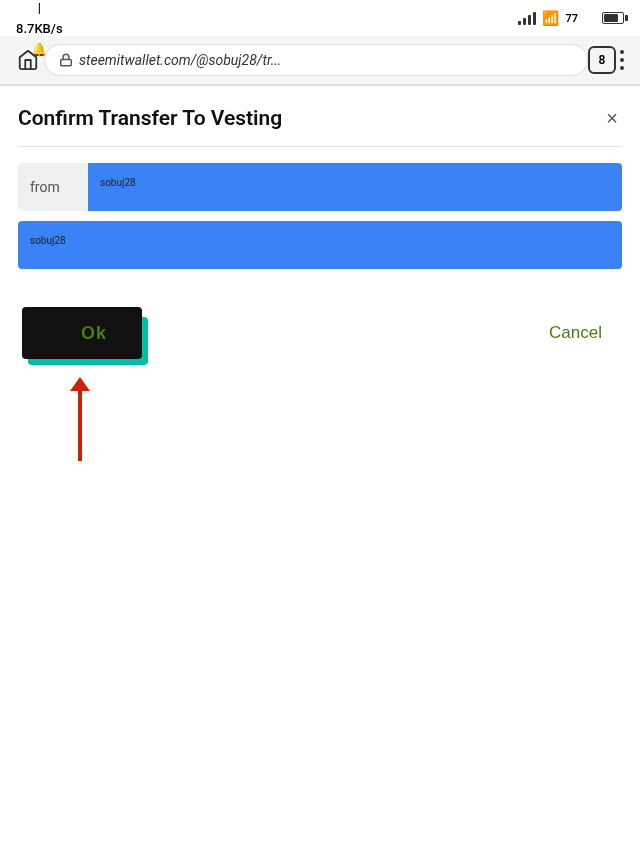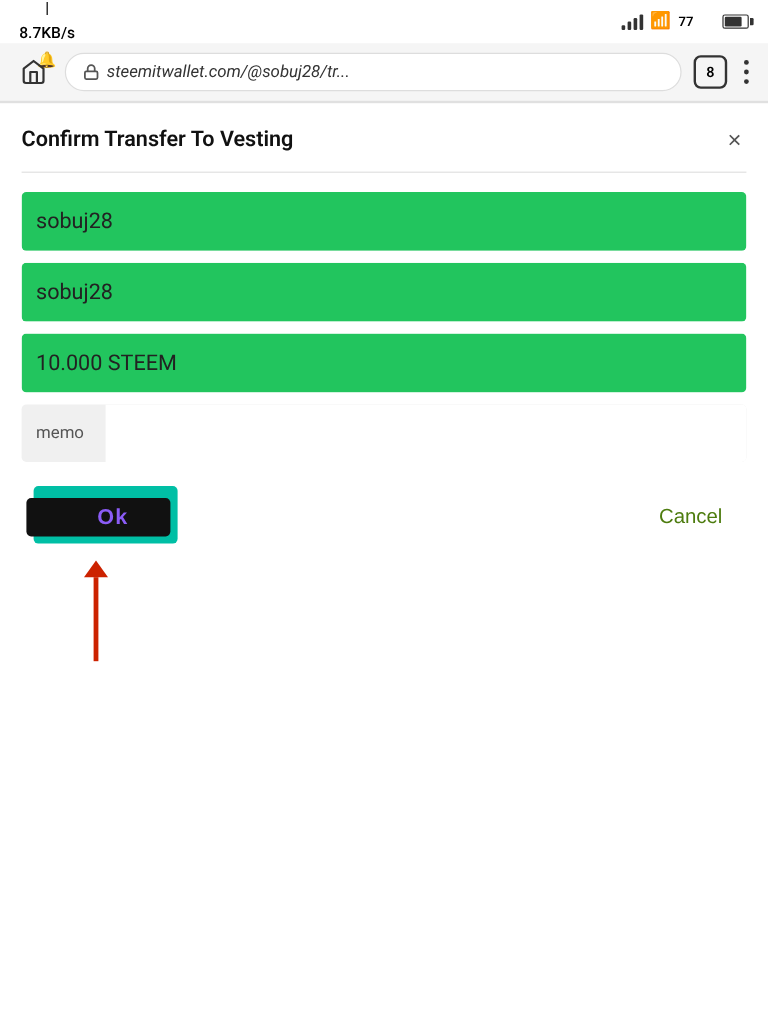--- a/index.html
+++ b/index.html
@@ -65,21 +65,20 @@
       font-weight: 600;
       margin-right: 18px;
     }
 
     
     .browser-bar {
       background: #f5f5f5;
       padding: 8px 12px;
       display: flex;
       align-items: center;
-      gap: 10px;
       border-bottom: 1px solid #e0e0e0;
     }
     .home-icon-btn {
       width: 32px;
       height: 32px;
       display: flex;
       align-items: center;
       justify-content: center;
       flex-shrink: 0;
     }
@@ -134,21 +133,21 @@
       border-top: 1px solid #e0e0e0;
       padding: 20px 18px 30px;
     }
     .dialog-header {
       display: flex;
       align-items: center;
       justify-content: space-between;
       margin-bottom: 16px;
     }
     .dialog-title {
-      font-size: 18px;
+      font-size: 21px;
       font-weight: 600;
       color: #111;
     }
     .close-btn {
       font-size: 20px;
       color: #555;
       cursor: pointer;
       background: none;
       border: none;
       padding: 0 4px;
@@ -171,23 +170,23 @@
     }
     .form-label {
       font-size: 14px;
       color: #555;
       min-width: 70px;
       padding: 14px 12px;
       flex-shrink: 0;
     }
     .form-value {
       flex: 1;
-      background: #22c55e;
+      background: #3b82f6;
       padding: 14px 12px;
-      font-size: 18px;
+      font-size: 10px;
       color: #222;
       border: none;
       outline: none;
       min-height: 48px;
     }
     .form-value-empty {
       flex: 1;
       background: #fff;
       padding: 14px 12px;
       font-size: 15px;
@@ -213,25 +212,25 @@
       width: 120px;
       height: 48px;
       background: #00bfa5;
       border-radius: 4px;
       z-index: 0;
     }
     .ok-btn {
       position: relative;
       z-index: 1;
       background: #111;
-      color: #8b5cf6;
+      color: #4d7c0f;
       border: none;
       border-radius: 4px;
       width: 120px;
-      height: 32px;
+      height: 52px;
       font-size: 18px;
       font-weight: 600;
       cursor: pointer;
       letter-spacing: 1px;
       padding-left: 24px;
     }
     .cancel-btn {
       background: none;
       border: none;
       font-size: 17px;
@@ -328,35 +327,31 @@
 </div>
 
 <div class="dialog">
   <div class="dialog-header">
     <span class="dialog-title">Confirm Transfer To Vesting</span>
     <button class="close-btn">×</button>
   </div>
   <hr class="divider">
 
   <div class="form-row">
+    <span class="form-label">from</span>
     <div class="form-value">sobuj28</div>
   </div>
 
   <div class="form-row">
     <div class="form-value">sobuj28</div>
   </div>
 
   <div class="form-row">
-    <div class="form-value">10.000 STEEM</div>
-  </div>
-
-  <div class="form-row">
-    <span class="form-label">memo</span>
-    <div class="form-value-empty"></div>
-  </div>
+  </div>
+
 
   <div class="btn-row">
     <div class="ok-btn-wrapper">
       <div class="ok-btn-shadow"></div>
       <button class="ok-btn">Ok</button>
     </div>
     <button class="cancel-btn">Cancel</button>
   </div>
 
   <div class="arrow-container">

